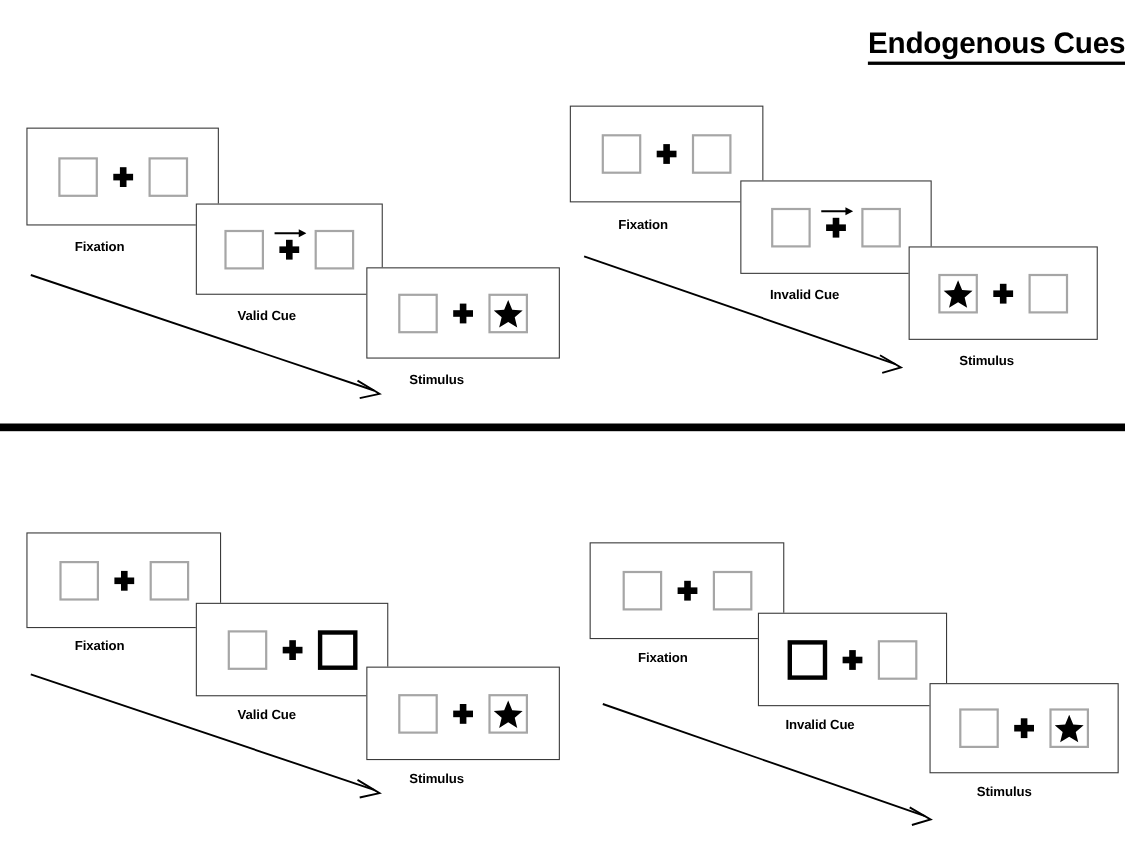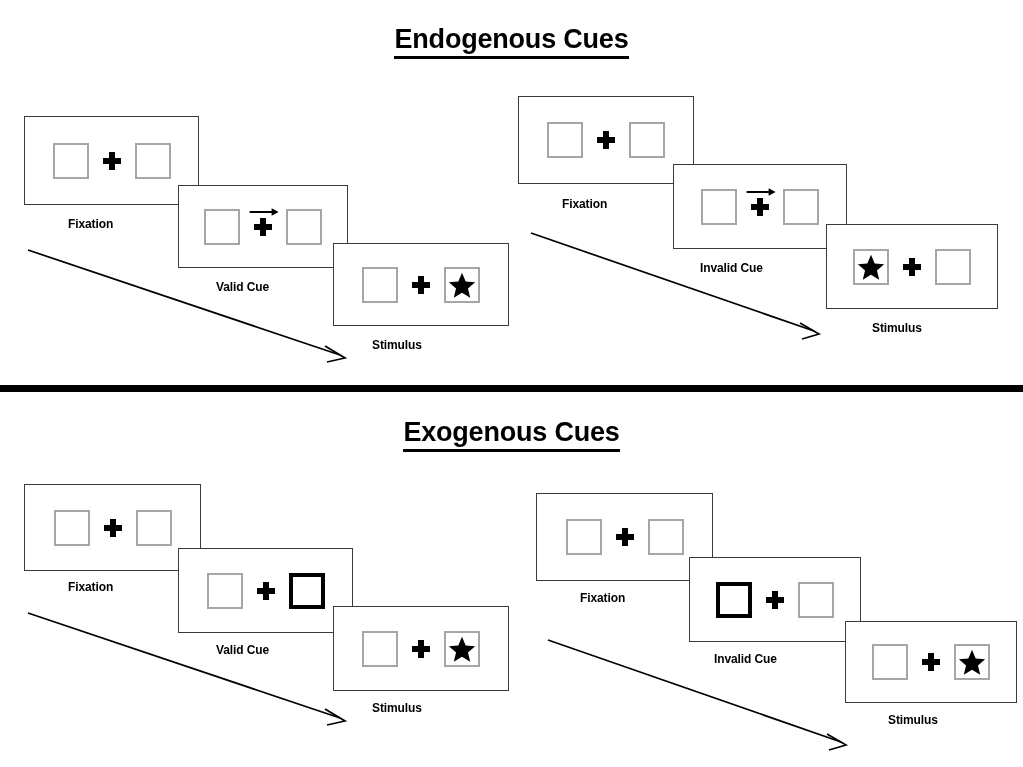--- a/index.html
+++ b/index.html
@@ -17,21 +17,21 @@
     height: 767px;
     background: #ffffff;
     overflow: hidden;
   }
 
   
   .section-title {
     position: absolute;
     width: 100%;
     left: 0;
-    text-align: center;
+    text-align: right;
     font-size: 27px;
     font-weight: bold;
     letter-spacing: -0.2px;
   }
   .section-title span {
     display: inline-block;
     border-bottom: 3px solid #000;
     padding-bottom: 1px;
   }
 
@@ -223,23 +223,20 @@
   </div>
   <div class="frame-label" style="left:872px; top:321px;">Stimulus</div>
 
   <svg class="prog-arrow" style="left:528px; top:228px; width:300px; height:118px;" viewBox="0 0 300 118">
     <line x1="3" y1="5" x2="286" y2="103" stroke="#000" stroke-width="1.7"></line>
     <polyline points="272,95 291,106 274,111" fill="none" stroke="#000" stroke-width="1.7"></polyline>
   </svg>
 
   <div class="divider" style="top:385px;"></div>
 
-  <div class="section-title" style="top:417px;">
-    <span>Exogenous Cues</span>
-  </div>
 
   <div class="frame" style="left:24px; top:484px; width:177px; height:87px;">
     <div class="frame-inner">
       <div class="pbox"></div>
       <div class="cross"></div>
       <div class="pbox"></div>
     </div>
   </div>
   <div class="frame-label" style="left:68px; top:580px;">Fixation</div>
 

